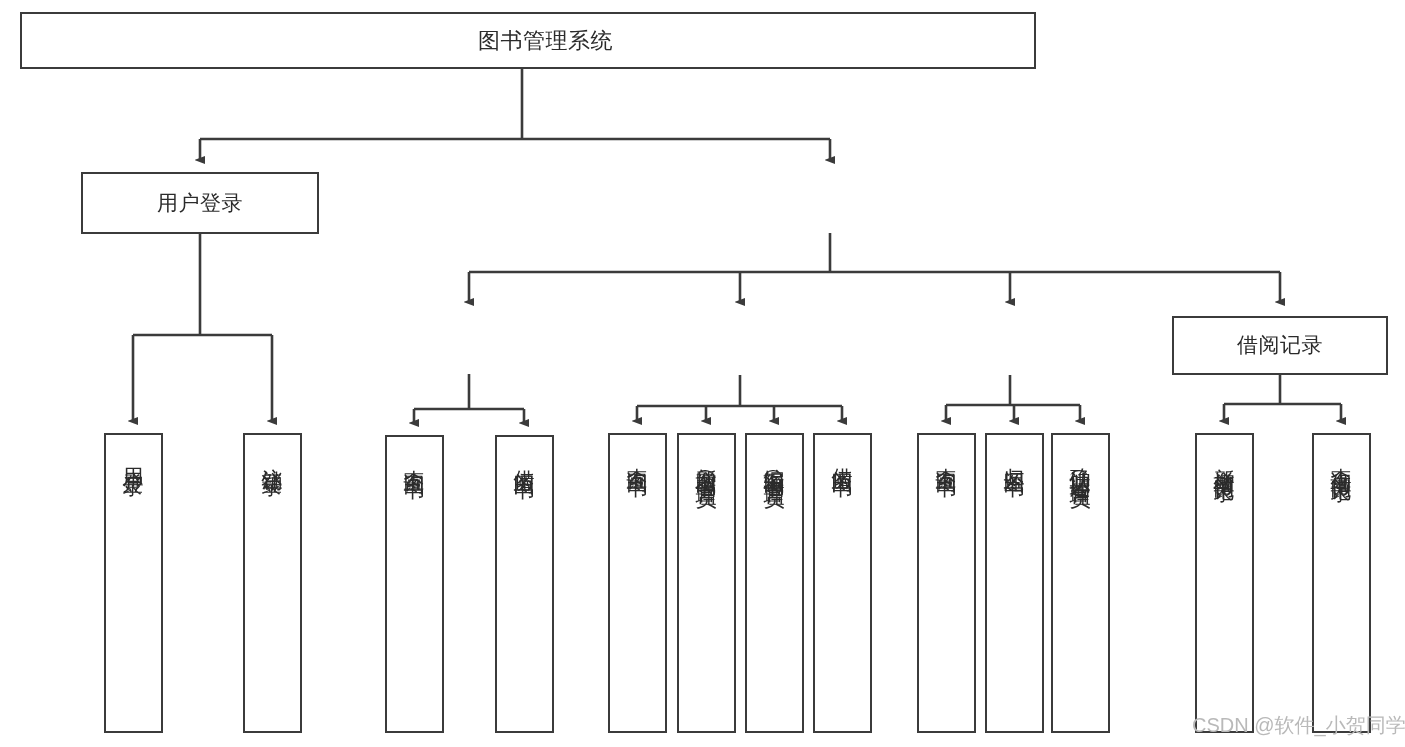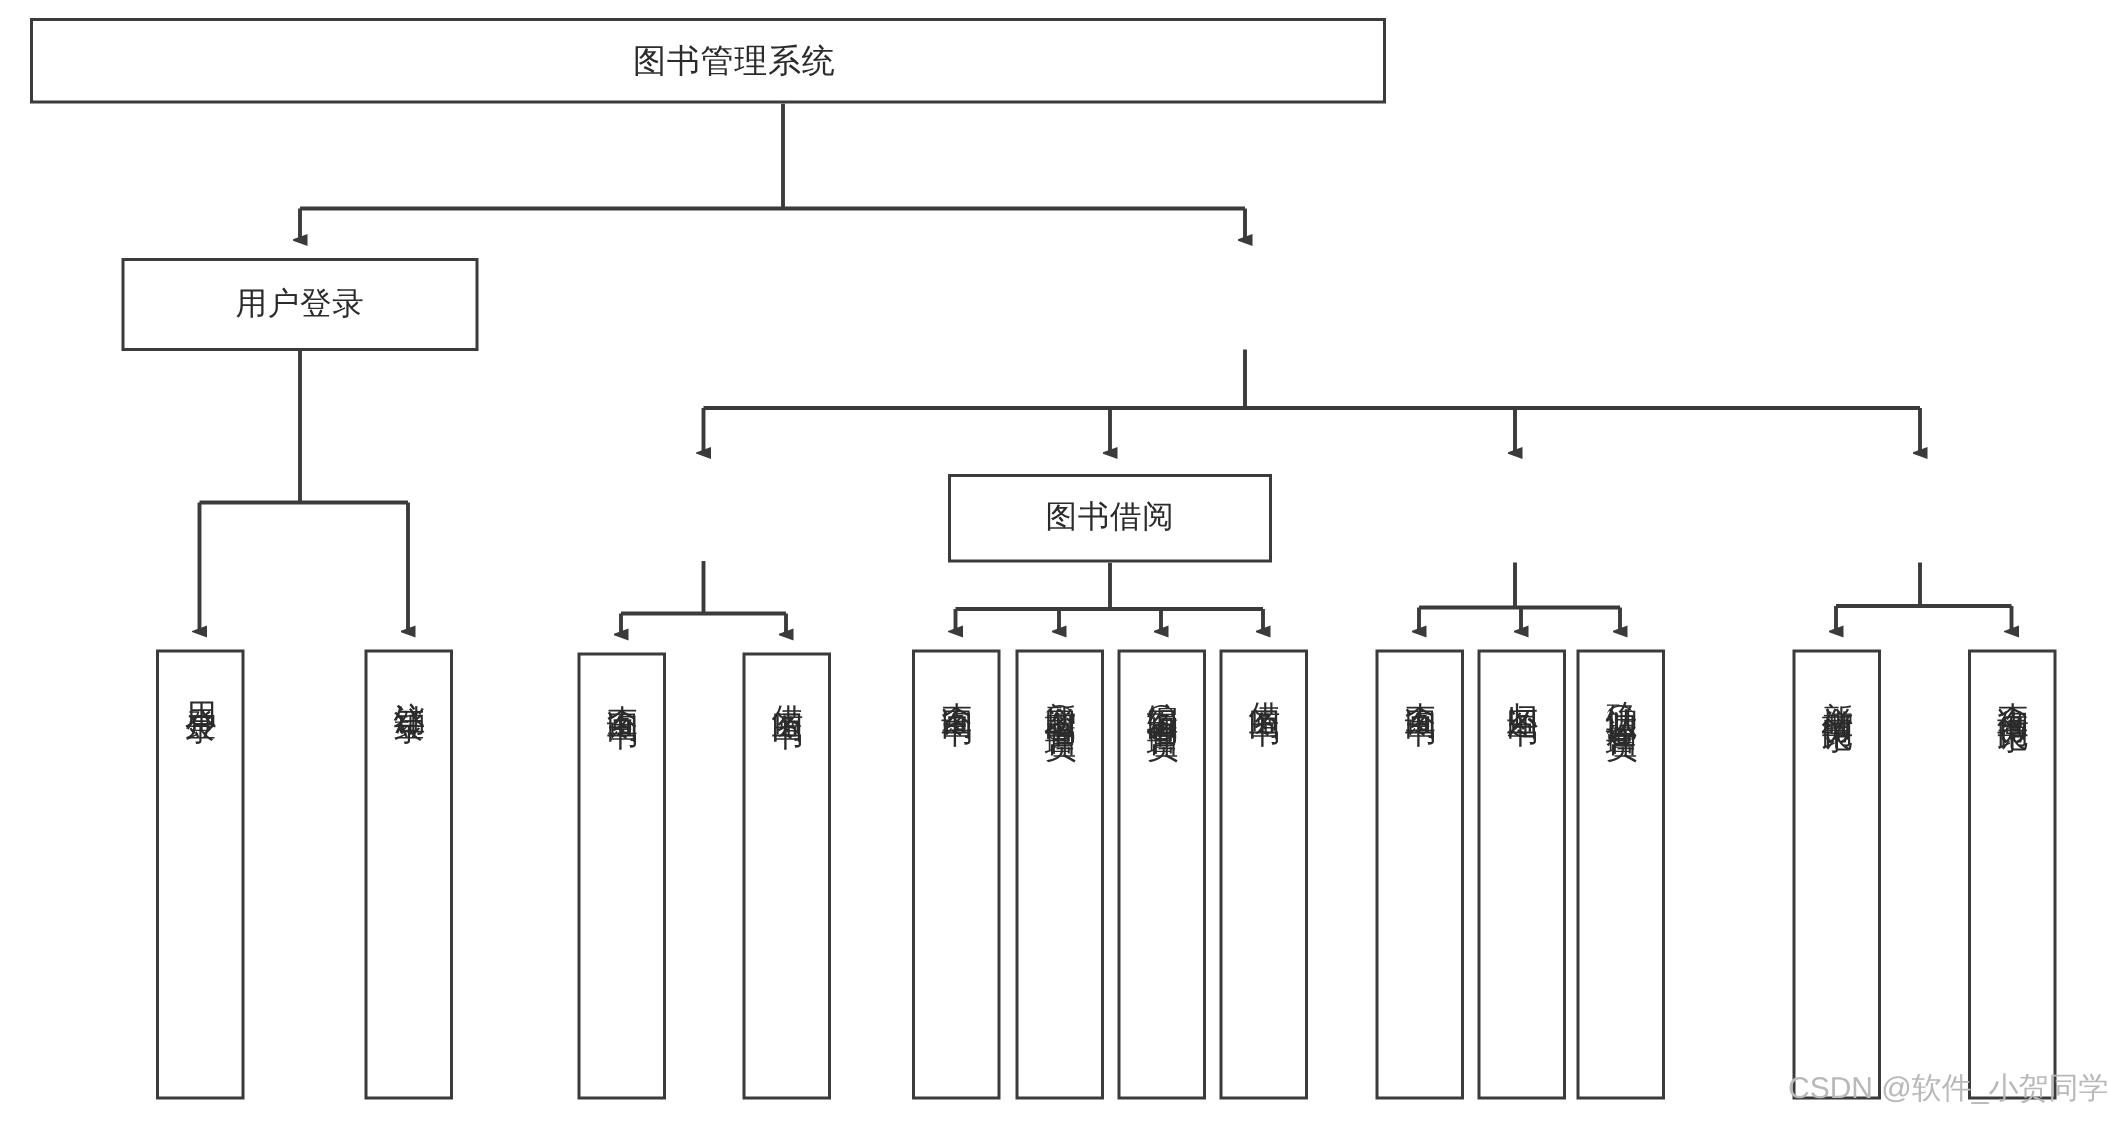--- a/index.html
+++ b/index.html
@@ -119,30 +119,30 @@
       <path d="M1014,405 L1014,421" marker-end="url(#arrow)"></path>
       <path d="M1080,405 L1080,421" marker-end="url(#arrow)"></path>
 
       <path d="M1280,375 L1280,404"></path>
       <path d="M1224,404 L1341,404"></path>
       <path d="M1224,404 L1224,421" marker-end="url(#arrow)"></path>
       <path d="M1341,404 L1341,421" marker-end="url(#arrow)"></path>
     </g>
   </svg>
 
-  <div class="node root horiz" style="left:20px; top:12px; width:904px; height:57px;padding-left:35px;">
+  <div class="node root horiz" style="left:20px; top:12px; width:1016px; height:57px;padding-left:35px;">
     <span class="label">图书管理系统</span>
   </div>
 
   <div class="node horiz" style="left:81px; top:172px; width:238px; height:62px;">
     <span class="label">用户登录</span>
   </div>
 
-  <div class="node horiz" style="left:632px; top:316px; width:216px; height:59px;">
-    <span class="label">图书借阅</span>
+  <div class="node horiz" style="left:1172px; top:316px; width:216px; height:59px;">
+    <span class="label">借阅记录</span>
   </div>
 
   <div class="node vert" style="left:104px; top:433px; width:59px; height:300px;">
     <span class="label">用户登录</span>
   </div>
   <div class="node vert" style="left:243px; top:433px; width:59px; height:300px;">
     <span class="label">注销登录</span>
   </div>
 
   <div class="node vert" style="left:385px; top:435px; width:59px; height:298px;">

